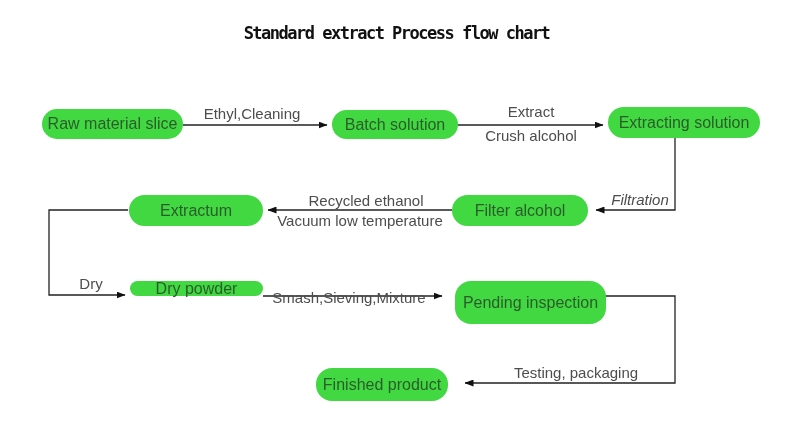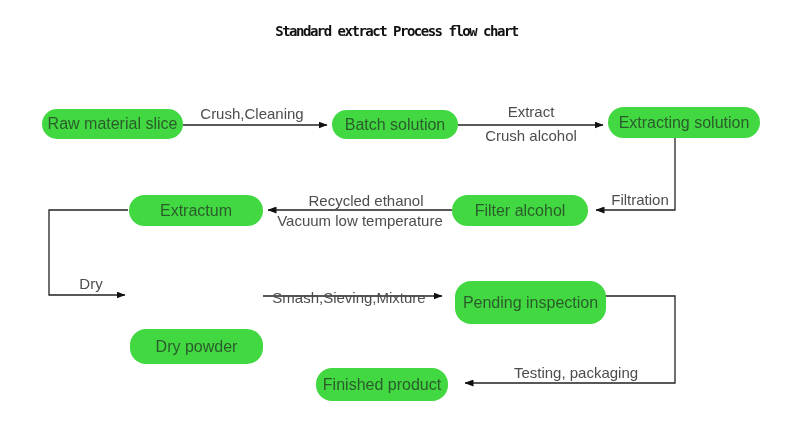--- a/index.html
+++ b/index.html
@@ -11,47 +11,47 @@
     --bg:#ffffff;
   }
   html,body{margin:0;padding:0;background:#e8e8e8;}
   .canvas{
     position:relative;width:793px;height:448px;background:var(--bg);
     font-family:"Liberation Sans",sans-serif;overflow:hidden;margin:0 auto;
   }
   .title{
     position:absolute;left:0;right:0;top:23px;text-align:center;
     font-family:"DejaVu Sans Mono",monospace;font-weight:bold;
-    font-size:14px;letter-spacing:-1.5px;color:var(--title-text);
+    font-size:17px;letter-spacing:-1.5px;color:var(--title-text);
   }
   .wires{position:absolute;left:0;top:0;}
   .wire{fill:none;stroke:var(--line);stroke-width:1.3;}
   .node{
     position:absolute;background:var(--node-fill);color:var(--node-text);
     border-radius:16px;display:flex;align-items:center;justify-content:center;
     font-size:16px;white-space:nowrap;
   }
   .elabel{
     position:absolute;color:var(--label-text);font-size:15px;
     text-align:center;white-space:nowrap;line-height:16px;
   }
   
   #n0{left:42px; top:109px;width:141px;height:30px;}
   #n1{left:332px;top:110px;width:126px;height:29px;}
   #n2{left:608px;top:107px;width:152px;height:31px;}
   #n3{left:129px;top:195px;width:134px;height:31px;}
   #n4{left:452px;top:195px;width:136px;height:31px;}
-  #n5{left:130px;top:281px;width:133px;height:35px;margin-top:48px;}
+  #n5{left:130px;top:281px;width:133px;height:15px;}
   #n6{left:455px;top:281px;width:151px;height:43px;}
   #n7{left:316px;top:368px;width:132px;height:33px;}
   
   #l0 {left:172px;top:106px;width:160px;}
   #l1a{left:481px;top:104px;width:100px;}
   #l1b{left:456px;top:128px;width:150px;}
-  #l2 {left:580px;top:192px;width:120px;}
+  #l2 {left:580px;top:192px;width:120px;font-style:italic;}
   #l3a{left:286px;top:193px;width:160px;}
   #l3b{left:270px;top:213px;width:180px;}
   #l4 {left:61px; top:276px;width:60px;}
   #l5 {left:259px;top:290px;width:180px;}
   #l6 {left:496px;top:365px;width:160px;}
 </style>
 </head>
 <body>
 
 <div class="canvas">
@@ -75,21 +75,21 @@
 
   <div class="node" id="n0">Raw material slice</div>
   <div class="node" id="n1">Batch solution</div>
   <div class="node" id="n2">Extracting solution</div>
   <div class="node" id="n3">Extractum</div>
   <div class="node" id="n4">Filter alcohol</div>
   <div class="node" id="n5">Dry powder</div>
   <div class="node" id="n6">Pending inspection</div>
   <div class="node" id="n7">Finished product</div>
 
-  <div class="elabel" id="l0">Crush,Cleaning</div>
+  <div class="elabel" id="l0">Ethyl,Cleaning</div>
   <div class="elabel" id="l1a">Extract</div>
   <div class="elabel" id="l1b">Crush alcohol</div>
   <div class="elabel" id="l2">Filtration</div>
   <div class="elabel" id="l3a">Recycled ethanol</div>
   <div class="elabel" id="l3b">Vacuum low temperature</div>
   <div class="elabel" id="l4">Dry</div>
   <div class="elabel" id="l5">Smash,Sieving,Mixture</div>
   <div class="elabel" id="l6">Testing, packaging</div>
 
 </div>

